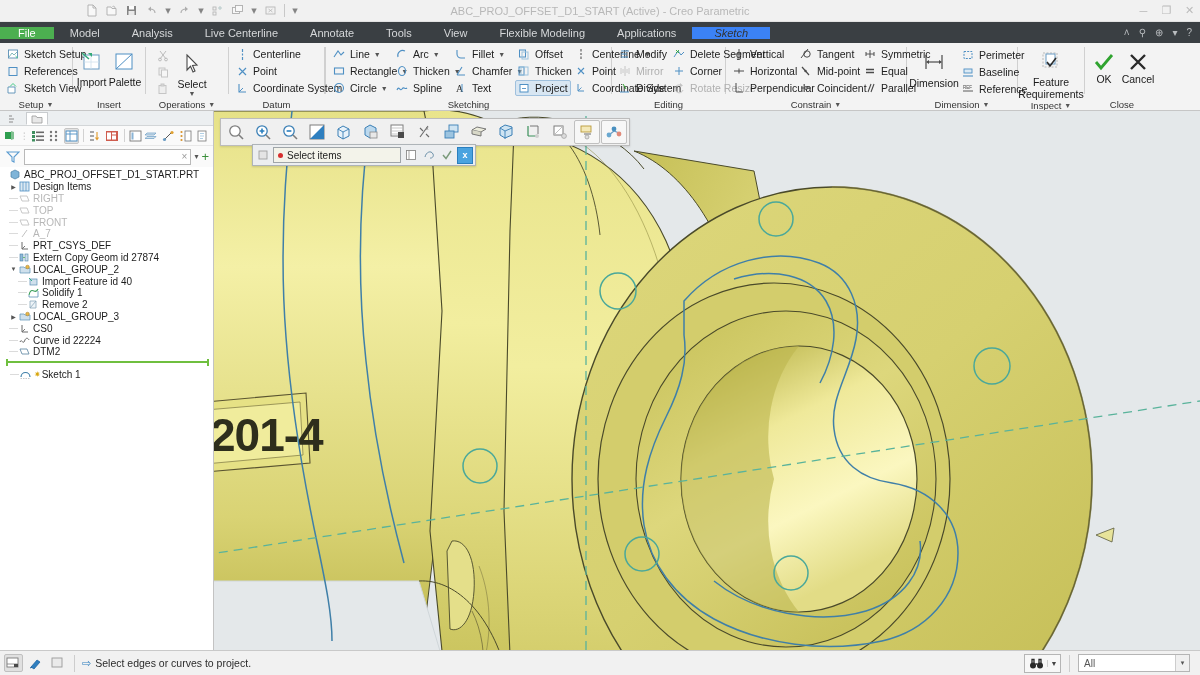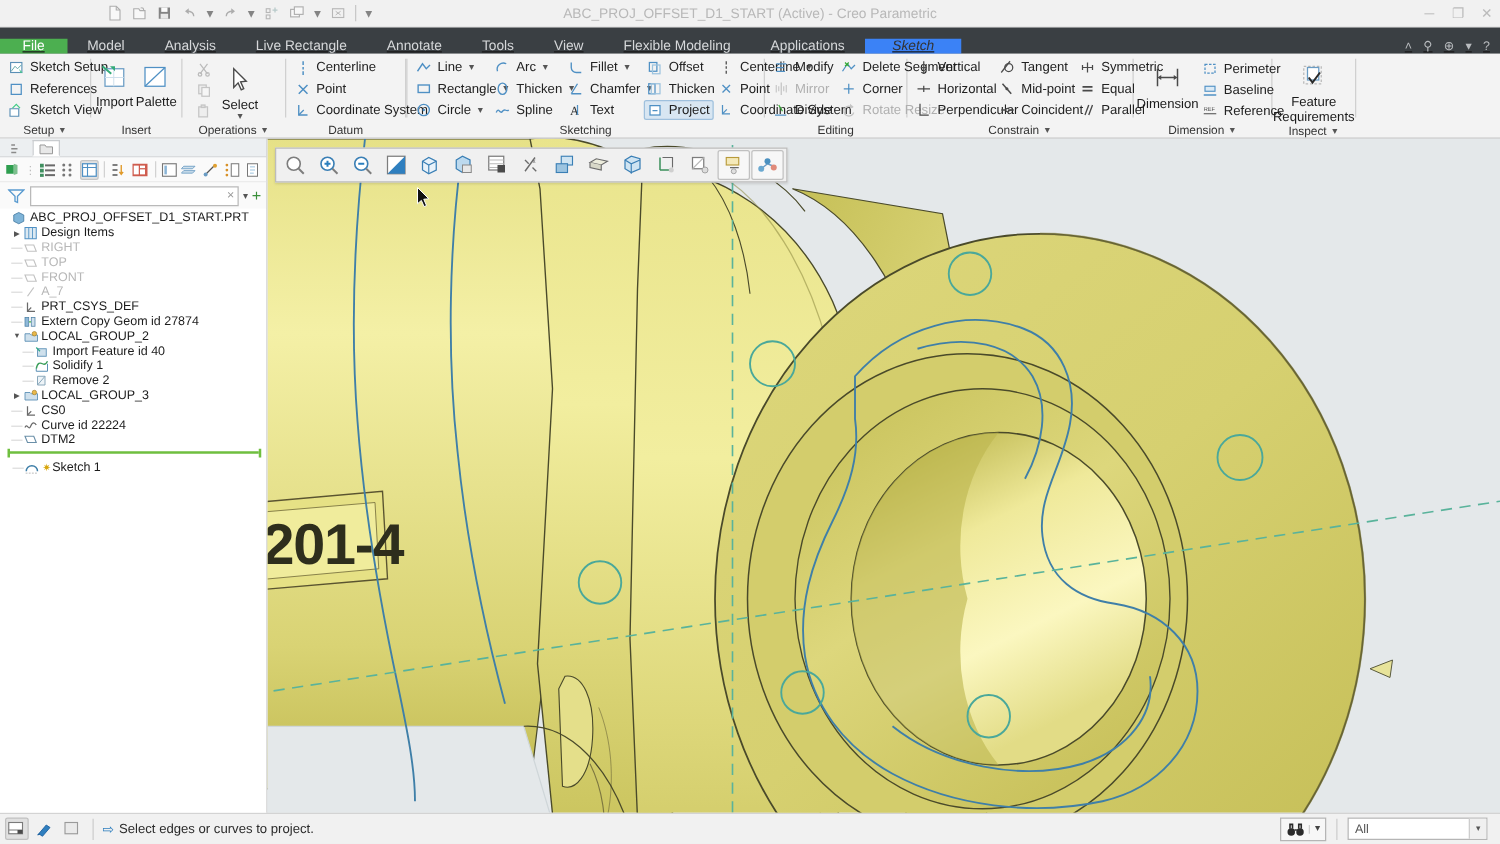--- a/index.html
+++ b/index.html
@@ -29,22 +29,22 @@
   .qat-caret { width: 12px; height: 18px; display: flex; align-items: center; justify-content: center; opacity: .5; }
   .win-title {
     position: absolute; left: 0; right: 0; text-align: center;
     font-size: 11px; color: #b8b8b8; pointer-events: none;
   }
   .win-ctrl { position: absolute; right: 4px; display: flex; gap: 10px; align-items: center; }
   .win-ctrl span { font-size: 11px; color: #bbb; width: 13px; text-align: center; }
 
   
   .tabbar {
-    height: 21px; background: #3a3f43; display: flex; align-items: flex-end;
-    flex: 0 0 21px; position: relative; text-decoration: underline;
+    height: 21px; background: #3a3f43; display: flex; align-items: center;
+    flex: 0 0 21px; position: relative;
   }
   .tab {
     padding: 0 16px; display: flex; align-items: center; justify-content: center;
     font-size: 11px; color: #d6d8da; white-space: nowrap;
   }
   .tab.file { background: #4caf50; color: #fff; padding: 0 18px; }
   .tab.active { background: #3b82f6; color: #333; font-style: italic; padding: 0 22px; }
   .tabbar-right { margin-left: auto; display: flex; align-items: center; gap: 9px; padding-right: 8px; }
   .tabbar-right span { color: #b9bcbf; font-size: 10px; }
 
@@ -234,21 +234,21 @@
       <span>─</span>
       <span>❐</span>
       <span>✕</span>
     </div>
   </div>
 
   <div class="tabbar">
     <div class="tab file">File</div>
     <div class="tab">Model</div>
     <div class="tab">Analysis</div>
-    <div class="tab">Live Rectangle</div>
+    <div class="tab">Live Centerline</div>
     <div class="tab">Annotate</div>
     <div class="tab">Tools</div>
     <div class="tab">View</div>
     <div class="tab">Flexible Modeling</div>
     <div class="tab">Applications</div>
     <div class="tab active">Sketch</div>
     <div class="tabbar-right">
       <span>˄</span>
       <span>⚲</span>
       <span>⊕</span>
@@ -789,20 +789,43 @@
 Requirements</span>
         </div>
       </div>
       <div class="rgroup-label">
         <span>Inspect</span>
         <span class="dd">▼</span>
       </div>
     </div>
     <div class="rgroup-sep"></div>
 
+    <div class="rgroup" style="width:74px">
+      <div class="rgroup-body" style="justify-content:center;gap:2px;padding-top:6px">
+        <div class="rbig w50" style="width:32px">
+          <span class="bigico" style="height:22px">
+            <svg width="22" height="20" viewBox="0 0 22 20">
+                <path d="M3 10l5 6L19 3" fill="none" stroke="#2fa32f" stroke-width="2.8"></path>
+              </svg>
+          </span>
+          <span>OK</span>
+        </div>
+        <div class="rbig w50" style="width:38px">
+          <span class="bigico" style="height:22px">
+            <svg width="22" height="20" viewBox="0 0 22 20">
+                <path d="M4 3l14 14M18 3L4 17" stroke="#2a2a2a" stroke-width="2.4"></path>
+              </svg>
+          </span>
+          <span>Cancel</span>
+        </div>
+      </div>
+      <div class="rgroup-label">
+        <span>Close</span>
+      </div>
+    </div>
   </div>
 
   <div class="body">
 
     <div class="leftpanel">
       <div class="navtabs">
         <div class="navtab">
           <svg width="11" height="10" viewBox="0 0 11 10">
               <path d="M1 2h3M1 5h5M1 8h4" stroke="#8a8a8a" stroke-width="1.1"></path>
             </svg>
@@ -1337,20 +1360,48 @@
         <div class="gtb framed">
           <svg width="18" height="18" viewBox="0 0 18 18">
               <path d="M4 12l5-4 5 2" stroke="#6a9cc4" stroke-width="1.2" fill="none"></path>
               <circle cx="4" cy="12" r="2.4" fill="#6aa8d0"></circle>
               <circle cx="9" cy="6" r="2.4" fill="#4a90c0"></circle>
               <circle cx="14" cy="11" r="2.4" fill="#e08a7a"></circle>
             </svg>
         </div>
       </div>
 
+      <div class="collector" style="left:38px;top:33px">
+        <div class="coll-grip">
+          <svg width="12" height="12" viewBox="0 0 12 12">
+              <rect x="2" y="2" width="8" height="8" fill="#e4e4e4" stroke="#a0a0a0" stroke-width=".9"></rect>
+            </svg>
+        </div>
+        <div class="coll-field">
+          <span class="reddot"></span>
+          <span>Select items</span>
+        </div>
+        <div class="coll-btn">
+          <svg width="12" height="12" viewBox="0 0 12 12">
+              <rect x="1.5" y="1.5" width="9" height="9" fill="#fff" stroke="#8a8a8a" stroke-width=".9"></rect>
+              <path d="M4 1.5v9" stroke="#8a8a8a" stroke-width=".8"></path>
+            </svg>
+        </div>
+        <div class="coll-btn">
+          <svg width="13" height="12" viewBox="0 0 13 12">
+              <path d="M2 8c1-5 6-7 8-3 1.2 2.4-1 4.5-3 4" fill="none" stroke="#6a8fa8" stroke-width="1"></path>
+            </svg>
+        </div>
+        <div class="coll-btn">
+          <svg width="12" height="12" viewBox="0 0 12 12">
+              <path d="M2 6l3 3.5L10 2" fill="none" stroke="#7a9a7a" stroke-width="1.4"></path>
+            </svg>
+        </div>
+        <div class="coll-btn blue">x</div>
+      </div>
 
       <div class="cursor" style="left:119px;top:38px">
         <svg width="13" height="18" viewBox="0 0 13 18">
             <path d="M1 1l9 9-4 .4 2.2 5-1.9.9-2.2-5L1 14z" fill="#111" stroke="#fff" stroke-width=".8"></path>
           </svg>
       </div>
     </div>
   </div>
 
   <div class="statusbar">

